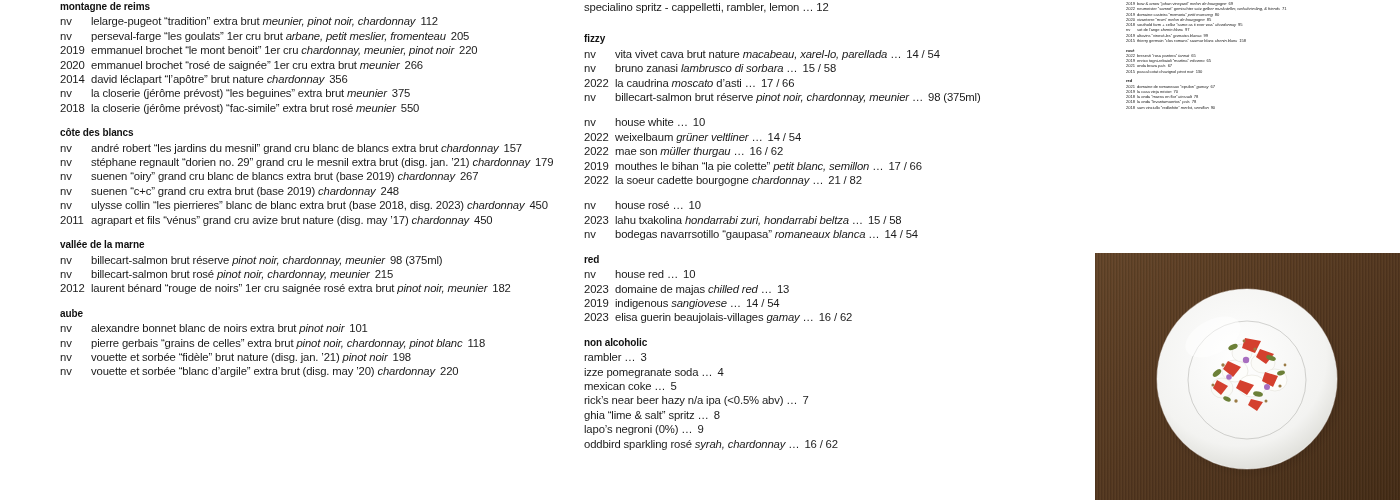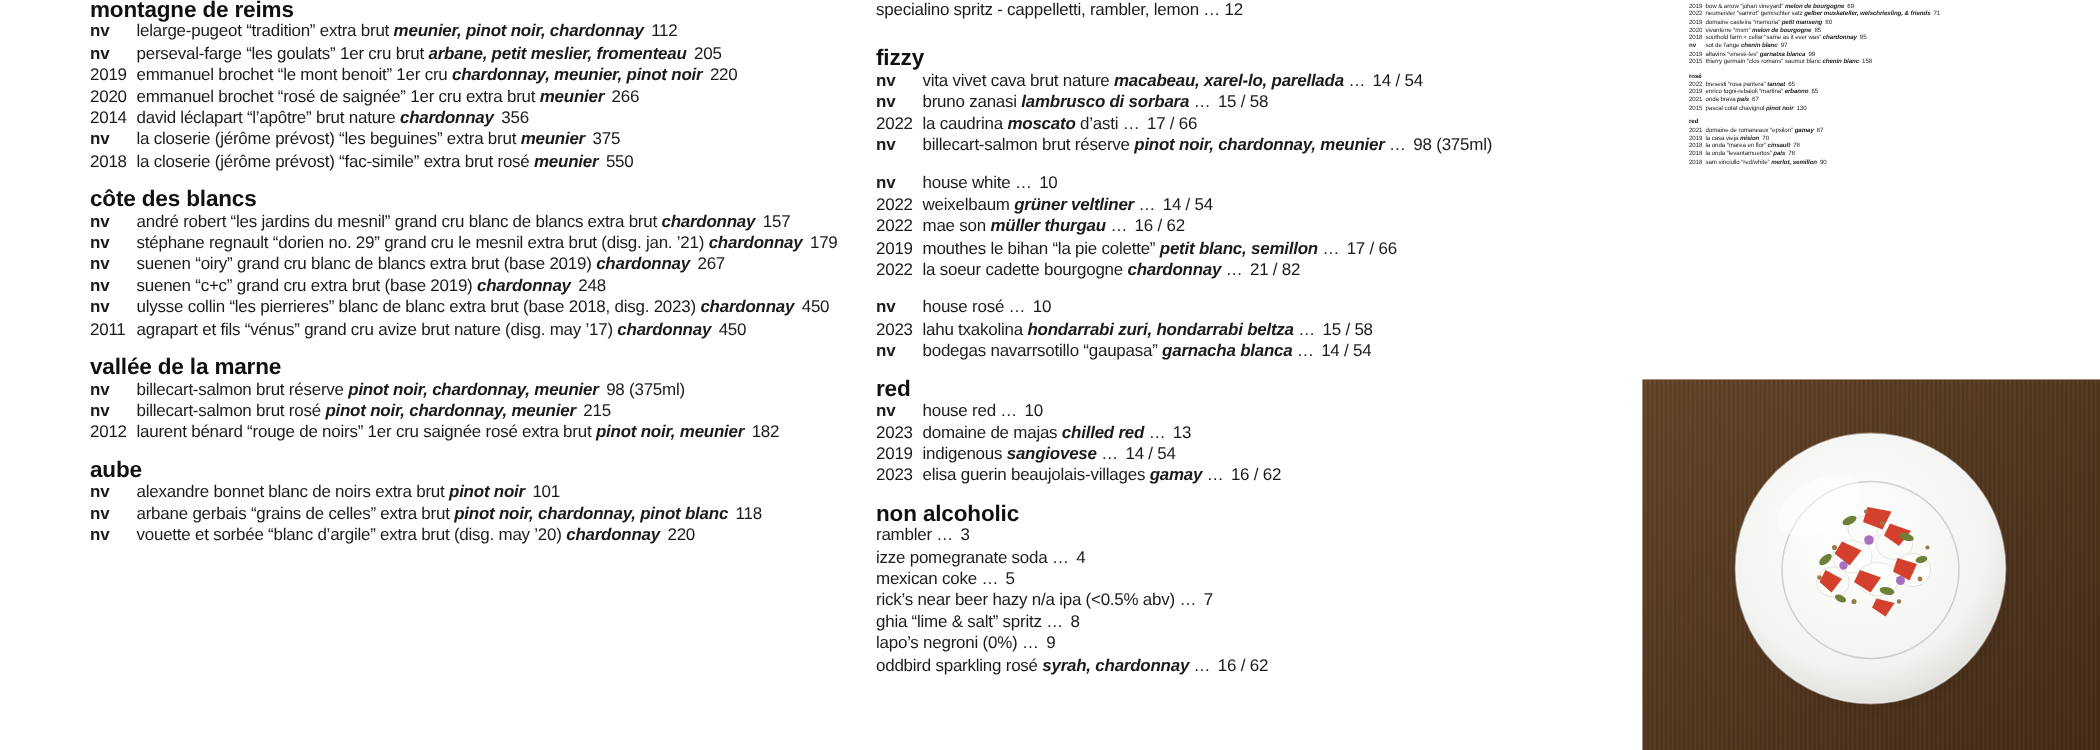--- a/index.html
+++ b/index.html
@@ -22,43 +22,42 @@
     position: absolute;
     box-sizing: border-box;
   }
   .section {
     margin-bottom: 11px;
   }
   .section:last-child { margin-bottom: 0; }
 
   .sec-title {
     font-weight: bold;
-    font-size: 15px;
+    font-size: 10px;
     line-height: 14.4px;
     letter-spacing: -0.1px;
     color: #111;
   }
   .entry {
     font-size: 11.3px;
     line-height: 14.4px;
     letter-spacing: -0.15px;
     white-space: nowrap;
     color: #1b1b1b;
   }
   .entry .vintage {
     display: inline-block;
     width: 31px;
     vertical-align: top;
   }
   .entry .vintage.nv {
     letter-spacing: 0;
-    font-weight: bold;
   }
   .grape {
-    font-weight: bold;
+    font-weight: normal;
     font-style: italic;
   }
   .price {
     margin-left: 5px;
   }
 
   
   #col-left {
     left: 60px;
     top: 0px;
@@ -139,21 +138,22 @@
     </div>
     <div class="section">
       <div class="sec-title">vallée de la marne</div>
       <div class="entry"><span class="vintage nv">nv</span><span>billecart-salmon brut réserve </span><span class="grape">pinot noir, chardonnay, meunier</span><span class="price">98 (375ml)</span></div>
       <div class="entry"><span class="vintage nv">nv</span><span>billecart-salmon brut rosé </span><span class="grape">pinot noir, chardonnay, meunier</span><span class="price">215</span></div>
       <div class="entry"><span class="vintage">2012</span><span>laurent bénard “rouge de noirs” 1er cru saignée rosé extra brut </span><span class="grape">pinot noir, meunier</span><span class="price">182</span></div>
     </div>
     <div class="section">
       <div class="sec-title">aube</div>
       <div class="entry"><span class="vintage nv">nv</span><span>alexandre bonnet blanc de noirs extra brut </span><span class="grape">pinot noir</span><span class="price">101</span></div>
-      <div class="entry"><span class="vintage nv">nv</span><span>arbane gerbais “grains de celles” extra brut </span><span class="grape">pinot noir, chardonnay, pinot blanc</span><span class="price">118</span></div>
+      <div class="entry"><span class="vintage nv">nv</span><span>pierre gerbais “grains de celles” extra brut </span><span class="grape">pinot noir, chardonnay, pinot blanc</span><span class="price">118</span></div>
+      <div class="entry"><span class="vintage nv">nv</span><span>vouette et sorbée “fidèle” brut nature (disg. jan. ’21) </span><span class="grape">pinot noir</span><span class="price">198</span></div>
       <div class="entry"><span class="vintage nv">nv</span><span>vouette et sorbée “blanc d’argile” extra brut (disg. may ’20) </span><span class="grape">chardonnay</span><span class="price">220</span></div>
     </div>
   </div>
 
 <div class="col" id="col-mid">
   <div class="lead-line">specialino spritz - cappelletti, rambler, lemon … 12</div>
   <div id="mid-sections">
       <div class="section">
         <div class="sec-title">fizzy</div>
         <div class="entry"><span class="vintage nv">nv</span><span>vita vivet cava brut nature </span><span class="grape">macabeau, xarel-lo, parellada</span><span> …</span><span class="price">14 / 54</span></div>
@@ -164,21 +164,21 @@
       <div class="section">
         <div class="entry"><span class="vintage nv">nv</span><span>house white …</span><span class="price">10</span></div>
         <div class="entry"><span class="vintage">2022</span><span>weixelbaum </span><span class="grape">grüner veltliner</span><span> …</span><span class="price">14 / 54</span></div>
         <div class="entry"><span class="vintage">2022</span><span>mae son </span><span class="grape">müller thurgau</span><span> …</span><span class="price">16 / 62</span></div>
         <div class="entry"><span class="vintage">2019</span><span>mouthes le bihan “la pie colette” </span><span class="grape">petit blanc, semillon</span><span> …</span><span class="price">17 / 66</span></div>
         <div class="entry"><span class="vintage">2022</span><span>la soeur cadette bourgogne </span><span class="grape">chardonnay</span><span> …</span><span class="price">21 / 82</span></div>
       </div>
       <div class="section">
         <div class="entry"><span class="vintage nv">nv</span><span>house rosé …</span><span class="price">10</span></div>
         <div class="entry"><span class="vintage">2023</span><span>lahu txakolina </span><span class="grape">hondarrabi zuri, hondarrabi beltza</span><span> …</span><span class="price">15 / 58</span></div>
-        <div class="entry"><span class="vintage nv">nv</span><span>bodegas navarrsotillo “gaupasa” </span><span class="grape">garnacha blanca</span><span> …</span><span class="price">14 / 54</span></div>
+        <div class="entry"><span class="vintage nv">nv</span><span>bodegas navarrsotillo “gaupasa” </span><span class="grape">romaneaux blanca</span><span> …</span><span class="price">14 / 54</span></div>
       </div>
       <div class="section">
         <div class="sec-title">red</div>
         <div class="entry"><span class="vintage nv">nv</span><span>house red …</span><span class="price">10</span></div>
         <div class="entry"><span class="vintage">2023</span><span>domaine de majas </span><span class="grape">chilled red</span><span> …</span><span class="price">13</span></div>
         <div class="entry"><span class="vintage">2019</span><span>indigenous </span><span class="grape">sangiovese</span><span> …</span><span class="price">14 / 54</span></div>
         <div class="entry"><span class="vintage">2023</span><span>elisa guerin beaujolais-villages </span><span class="grape">gamay</span><span> …</span><span class="price">16 / 62</span></div>
       </div>
       <div class="section">
         <div class="sec-title">non alcoholic</div>

